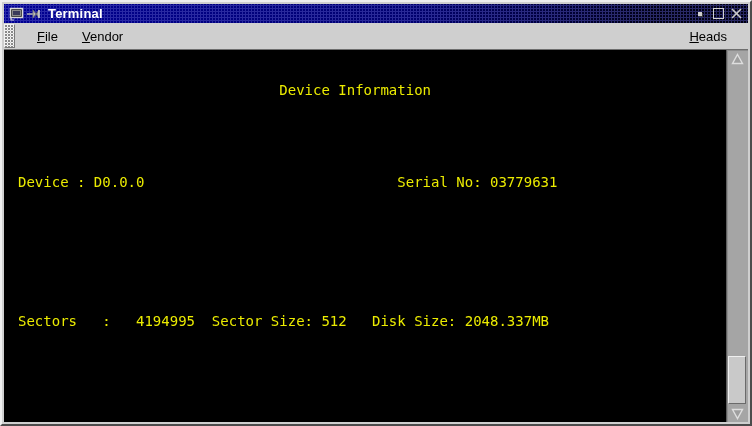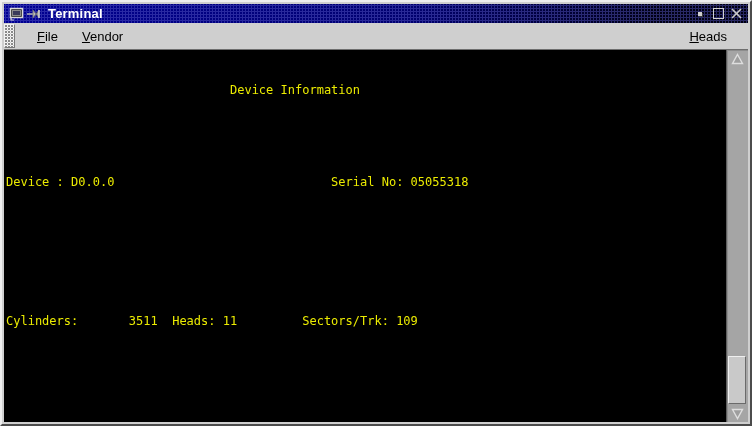--- a/index.html
+++ b/index.html
@@ -44,22 +44,22 @@
     background-size:3px 3px;
   }
   .menu-item { display:inline-block; padding:2px 5px; margin-left:14px; }
   .menu-item::first-letter { text-decoration:underline; }
   .menu-help { margin-left:auto; margin-right:16px; }
   
   .term-wrap { flex:1; display:flex; min-height:0; background:#000; }
   .term {
     flex:1; background:#000000; color:#ebeb00;
     font-family:"DejaVu Sans Mono", monospace;
-    font-size:12px; line-height:15.4px;
-    padding:2px 0 0 2px; overflow:hidden; white-space:pre;
+    font-size:14px; line-height:15.4px;
+    padding:2px 0 0 14px; overflow:hidden; white-space:pre;
   }
   .t-line { height:15.4px; white-space:pre; }
   .t-line span { white-space:pre; }
   
   .scrollbar {
     width:21px; flex:0 0 21px; background:#a5a5a5;
     border-left:1px solid #5f5f5f;
     box-shadow:inset 1px 1px 0 #8d8d8d;
     display:flex; flex-direction:column;
   }
@@ -112,24 +112,24 @@
     <span class="gripper"></span>
     <span class="menu-item">File</span>
     <span class="menu-item">Vendor</span>
     <span class="menu-item menu-help">Heads</span>
   </div>
 
   <div class="term-wrap">
     <div class="term">
       <div class="t-line"><span>                               Device Information</span></div>
       <div class="t-line"></div>
-      <div class="t-line"><span>Device : D0.0.0                              Serial No: 05055318</span></div>
+      <div class="t-line"><span>Device : D0.0.0                              Serial No: 03779631</span></div>
       <div class="t-line"></div>
       <div class="t-line"></div>
-      <div class="t-line"><span>Cylinders:       3511  Heads: 11         Sectors/Trk: 109</span></div>
+      <div class="t-line"><span>Sectors   :   4194995  Sector Size: 512   Disk Size: 2048.337MB</span></div>
       
       
       
     </div>
 
     <div class="scrollbar">
       <div class="sb-arrow">
         <svg width="13" height="12" viewBox="0 0 13 12">
           <path d="M6.5 1.5 L11.5 10.5 L1.5 10.5 Z" fill="#9e9e9e" stroke="#dedede" stroke-width="1.4"></path>
         </svg>

